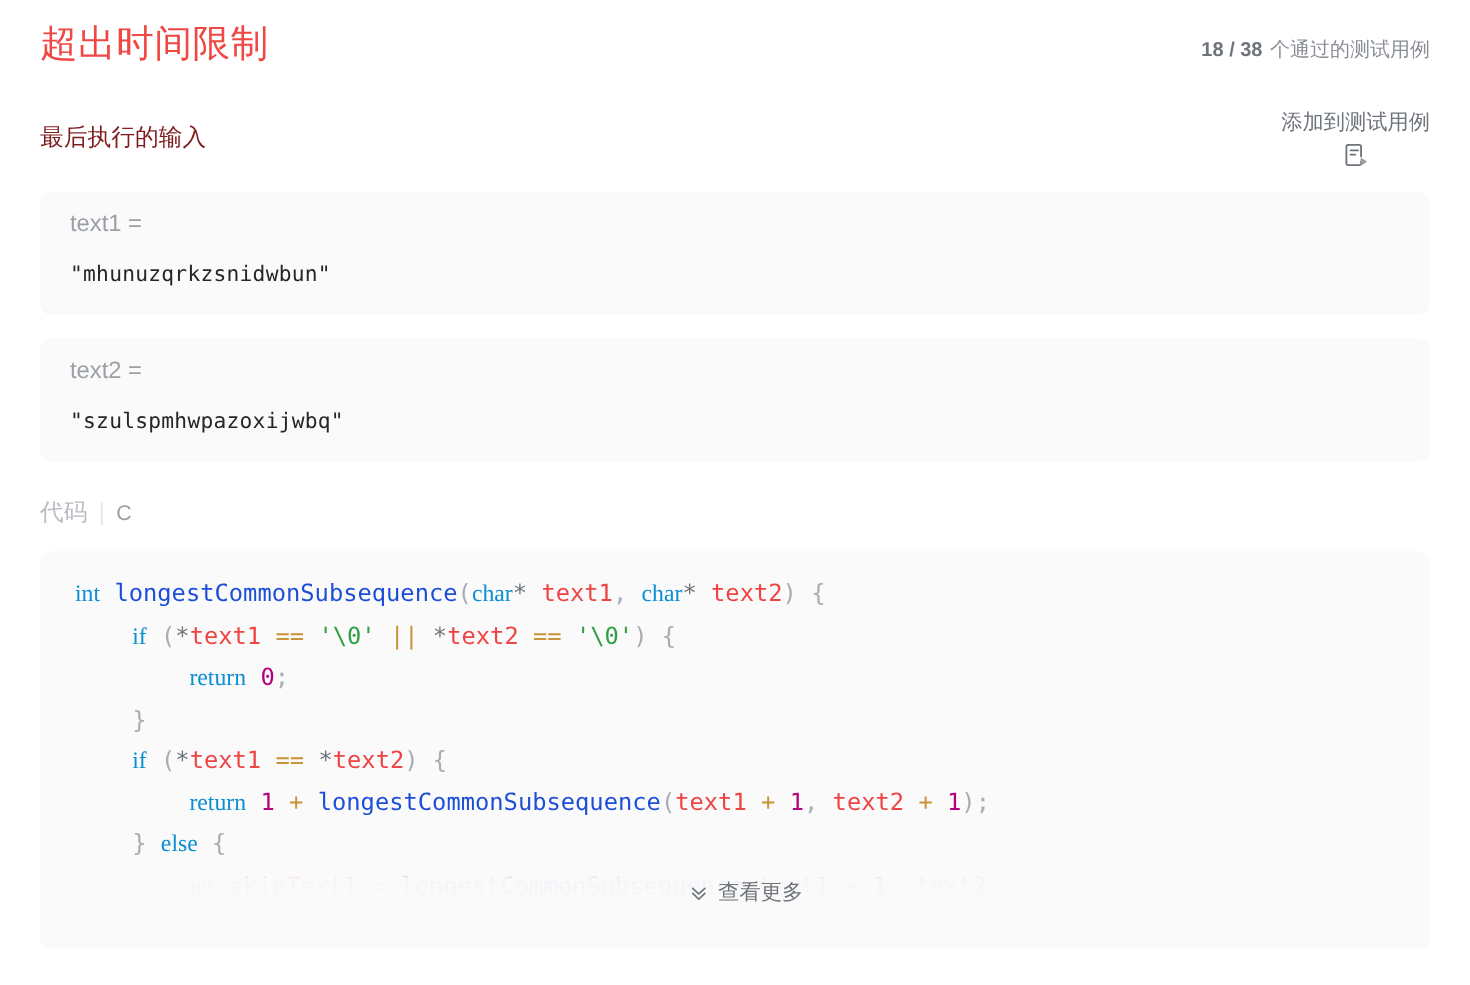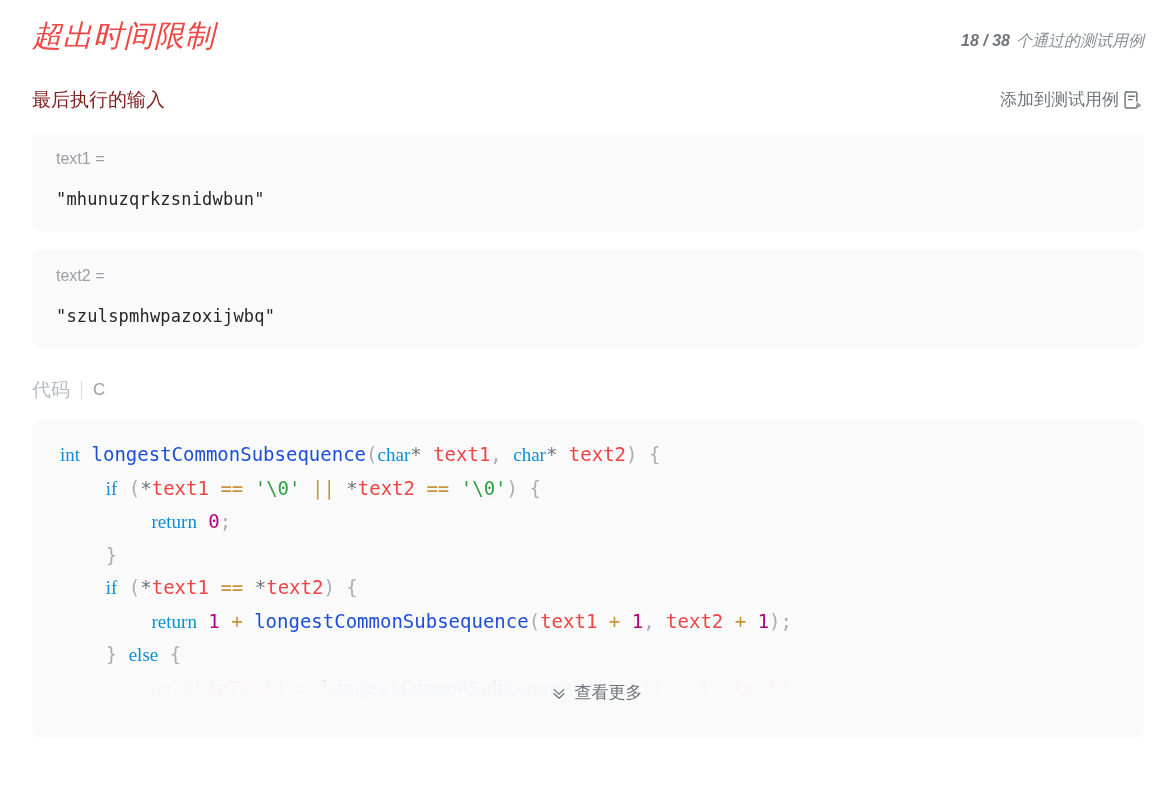--- a/index.html
+++ b/index.html
@@ -22,21 +22,20 @@
     box-sizing: border-box;
     padding: 0 32px;
   }
 
   
   .status-row {
     display: flex;
     align-items: baseline;
     justify-content: space-between;
     padding-top: 14px;
-    font-style: italic;
   }
   .status-title {
     font-size: 30px;
     font-weight: 500;
     color: #ef4743;
     letter-spacing: 0.5px;
     line-height: 44px;
   }
   .testcase-count {
     font-size: 16px;
@@ -63,32 +62,33 @@
     line-height: 28px;
   }
   .add-testcase {
     display: flex;
     align-items: center;
     gap: 3px;
     font-size: 17px;
     color: #6f747c;
     cursor: pointer;
     line-height: 24px;
+    flex-direction: column;
   }
   .add-testcase svg { display: block; }
 
   
   .io-box {
     margin-top: 19px;
     background: #fafafa;
     border-radius: 9px;
     padding: 14px 0 20px 0;
   }
   .io-label {
-    font-size: 16px;
+    font-size: 19px;
     color: #9aa0a6;
     padding: 0 24px;
     line-height: 24px;
     font-family: "Liberation Sans", sans-serif;
   }
   .io-value {
     font-family: "DejaVu Sans Mono", "Liberation Mono", monospace;
     font-size: 17px;
     color: #262626;
     padding: 0 24px;

